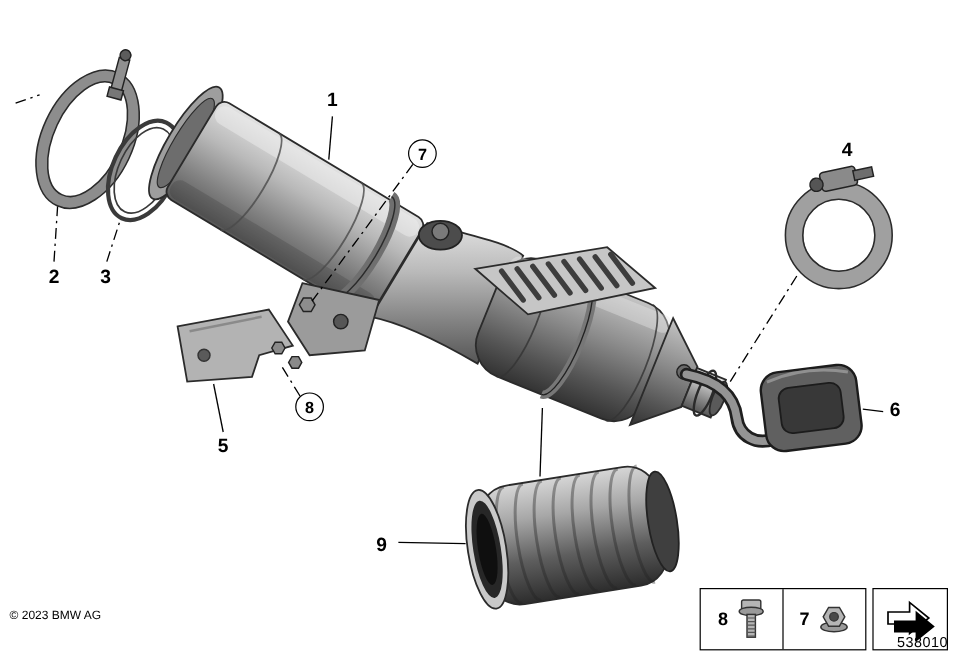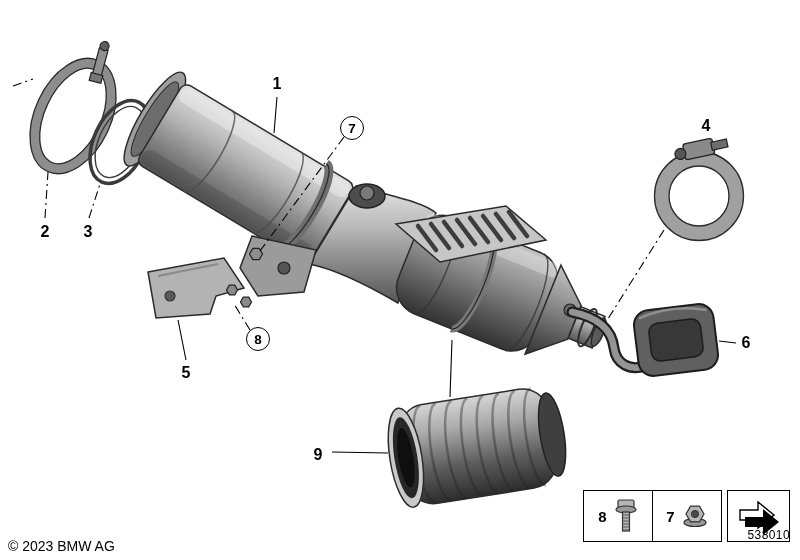--- a/index.html
+++ b/index.html
@@ -2,21 +2,21 @@
 <html><head>
 <meta charset="utf-8">
 <style>
   *{margin:0;padding:0;box-sizing:border-box}
   html,body{background:#ffffff}
   body{font-family:"Liberation Sans",sans-serif;color:#000}
   .stage{position:relative;width:800px;height:560px;background:#fff;overflow:hidden}
   .art{position:absolute;left:0;top:0}
   .callout{position:absolute;transform:translate(-50%,-50%);font-weight:bold;font-size:16px;color:#000;cursor:pointer;user-select:none}
   .callout.circled{width:24px;height:24px;border:1.6px solid #000;border-radius:50%;display:flex;align-items:center;justify-content:center;font-size:13.5px;background:#fff}
-  .copyright{position:absolute;left:8px;top:538px;font-size:14px}
+  .copyright{position:absolute;left:8px;top:508px;font-size:10px}
   .diagram-id{position:absolute;right:10px;top:528px;font-size:12px;letter-spacing:.4px}
   .legend{position:absolute;left:583px;top:490px;width:139px;height:52px;border:1.3px solid #000;display:flex;background:#fff}
   .legend-cell{flex:1;display:flex;align-items:center;justify-content:center;gap:7px}
   .legend-cell + .legend-cell{border-left:1.3px solid #000}
   .legend-label{font-weight:bold;font-size:15px}
   .arrow-box{position:absolute;left:727px;top:490px;width:63px;height:52px;border:1.3px solid #000;display:flex;align-items:center;justify-content:center;background:#fff}
 </style>
 </head>
 <body>
 

